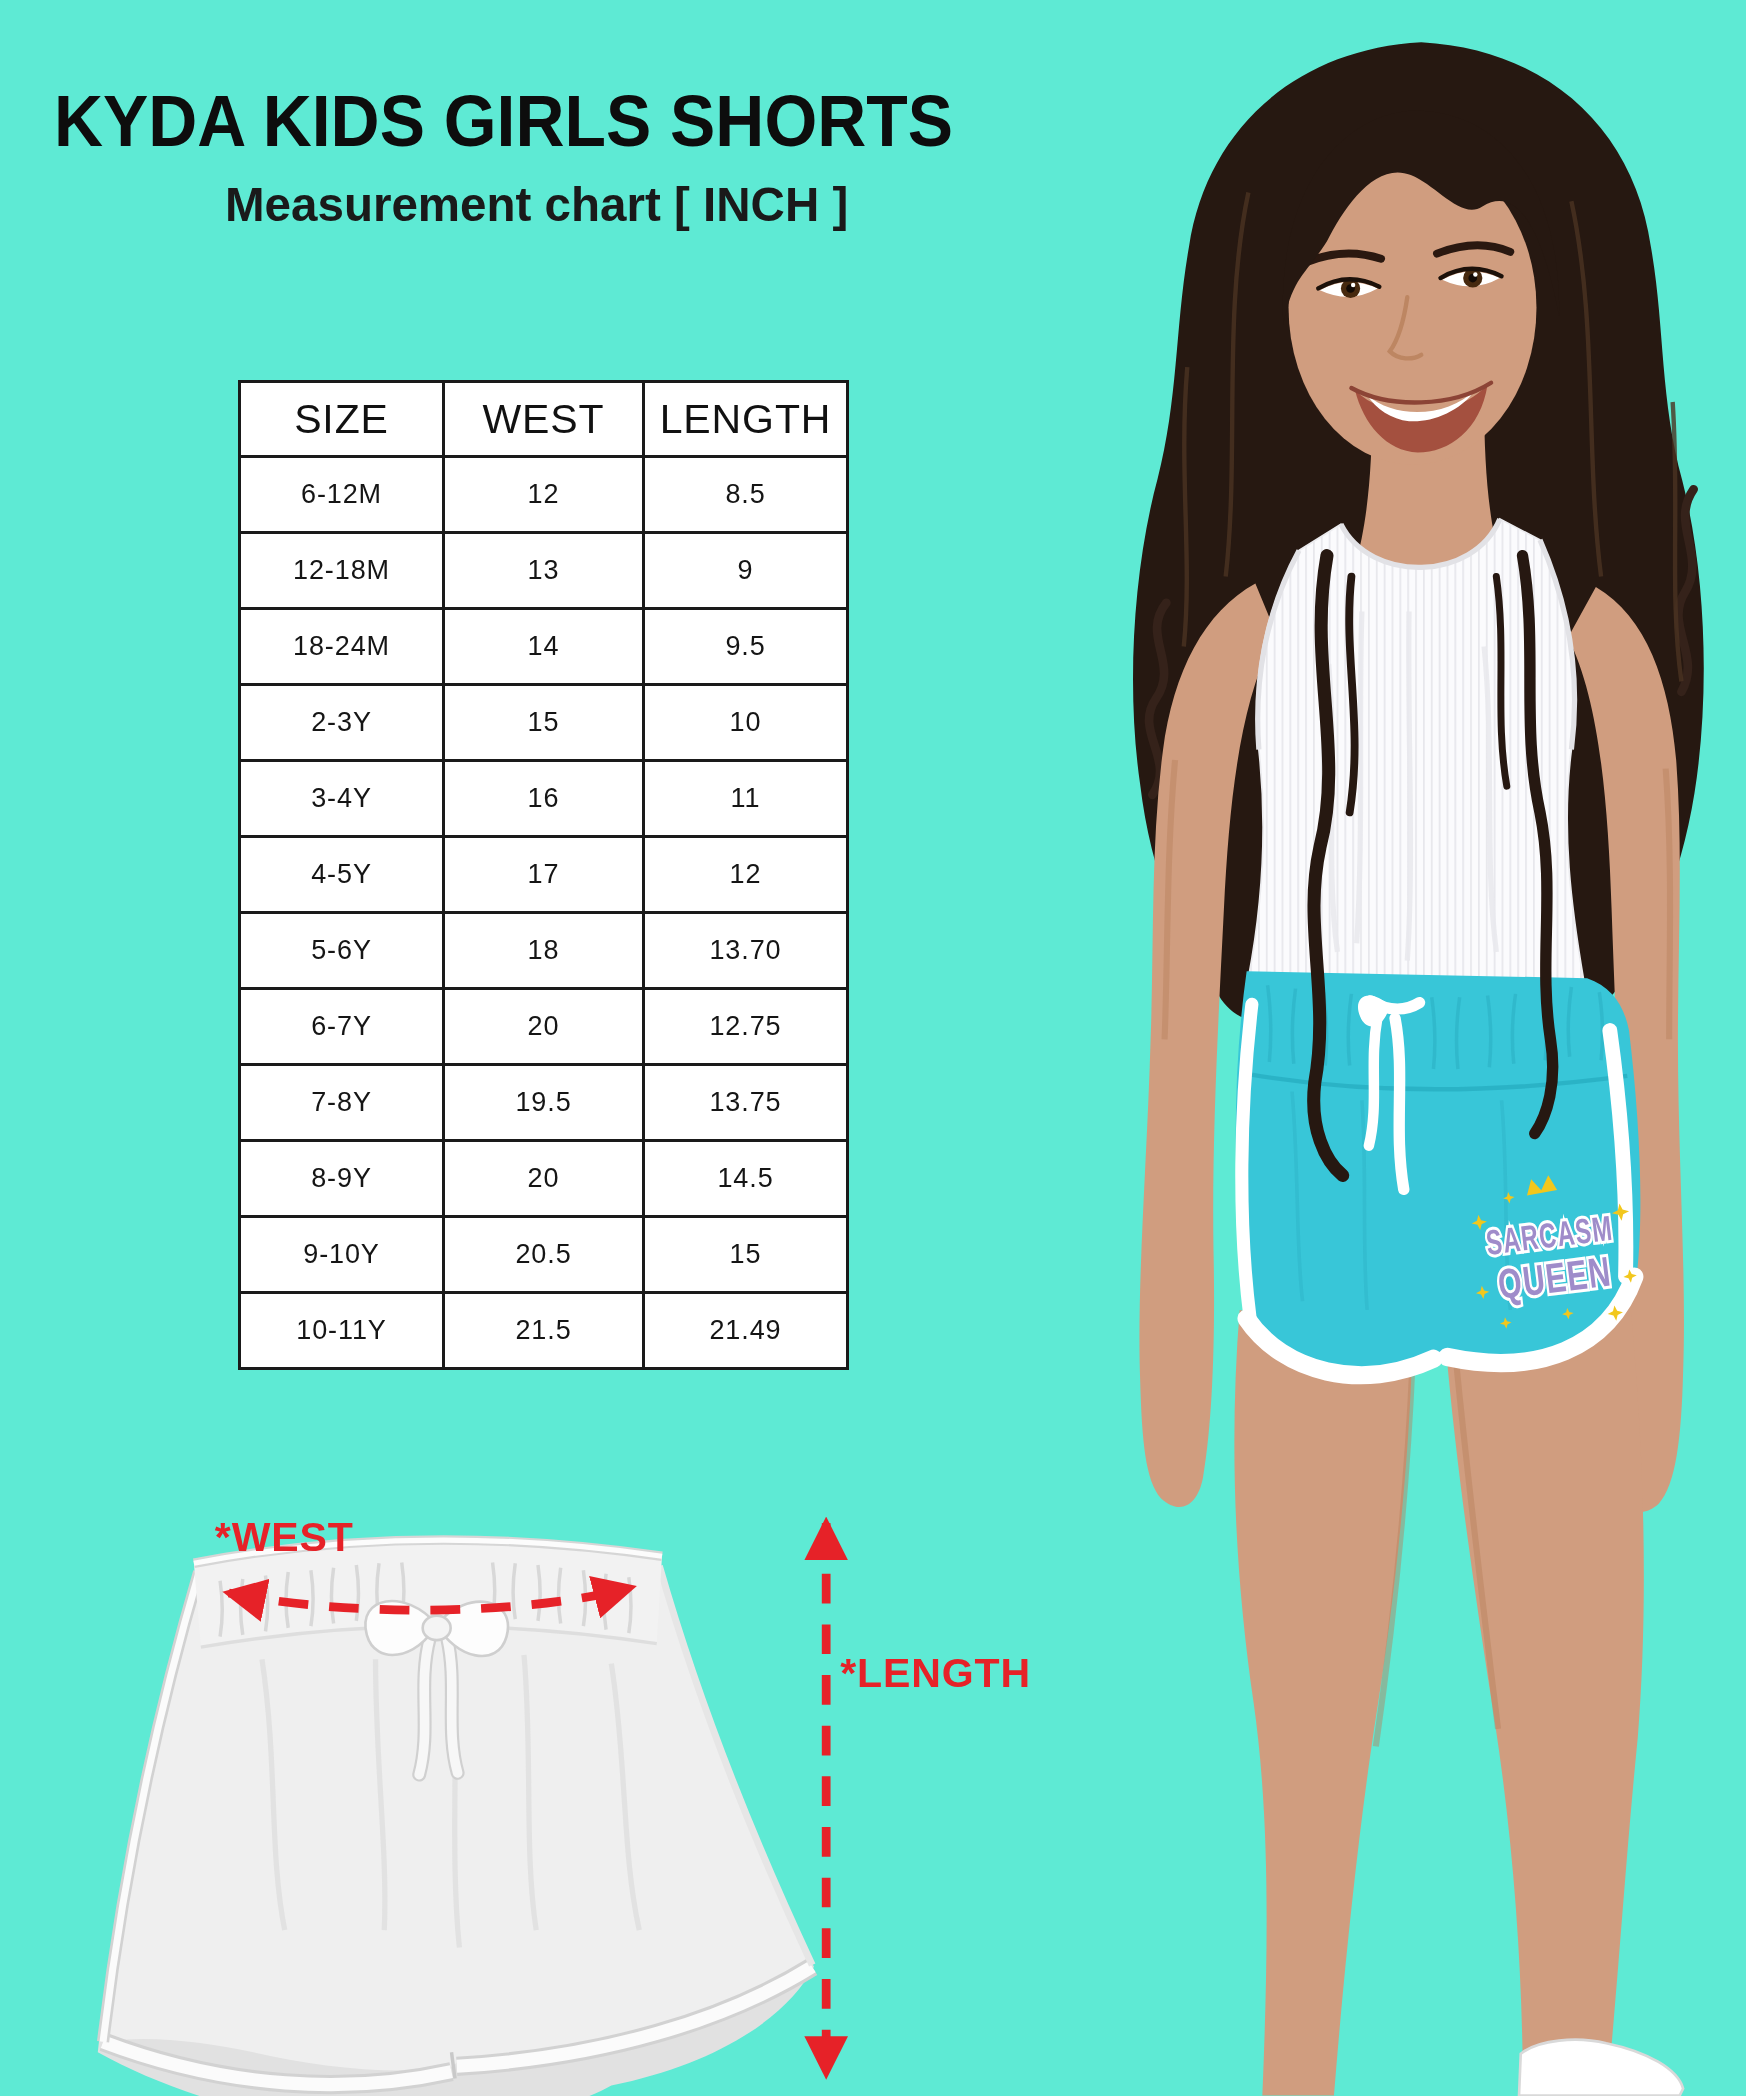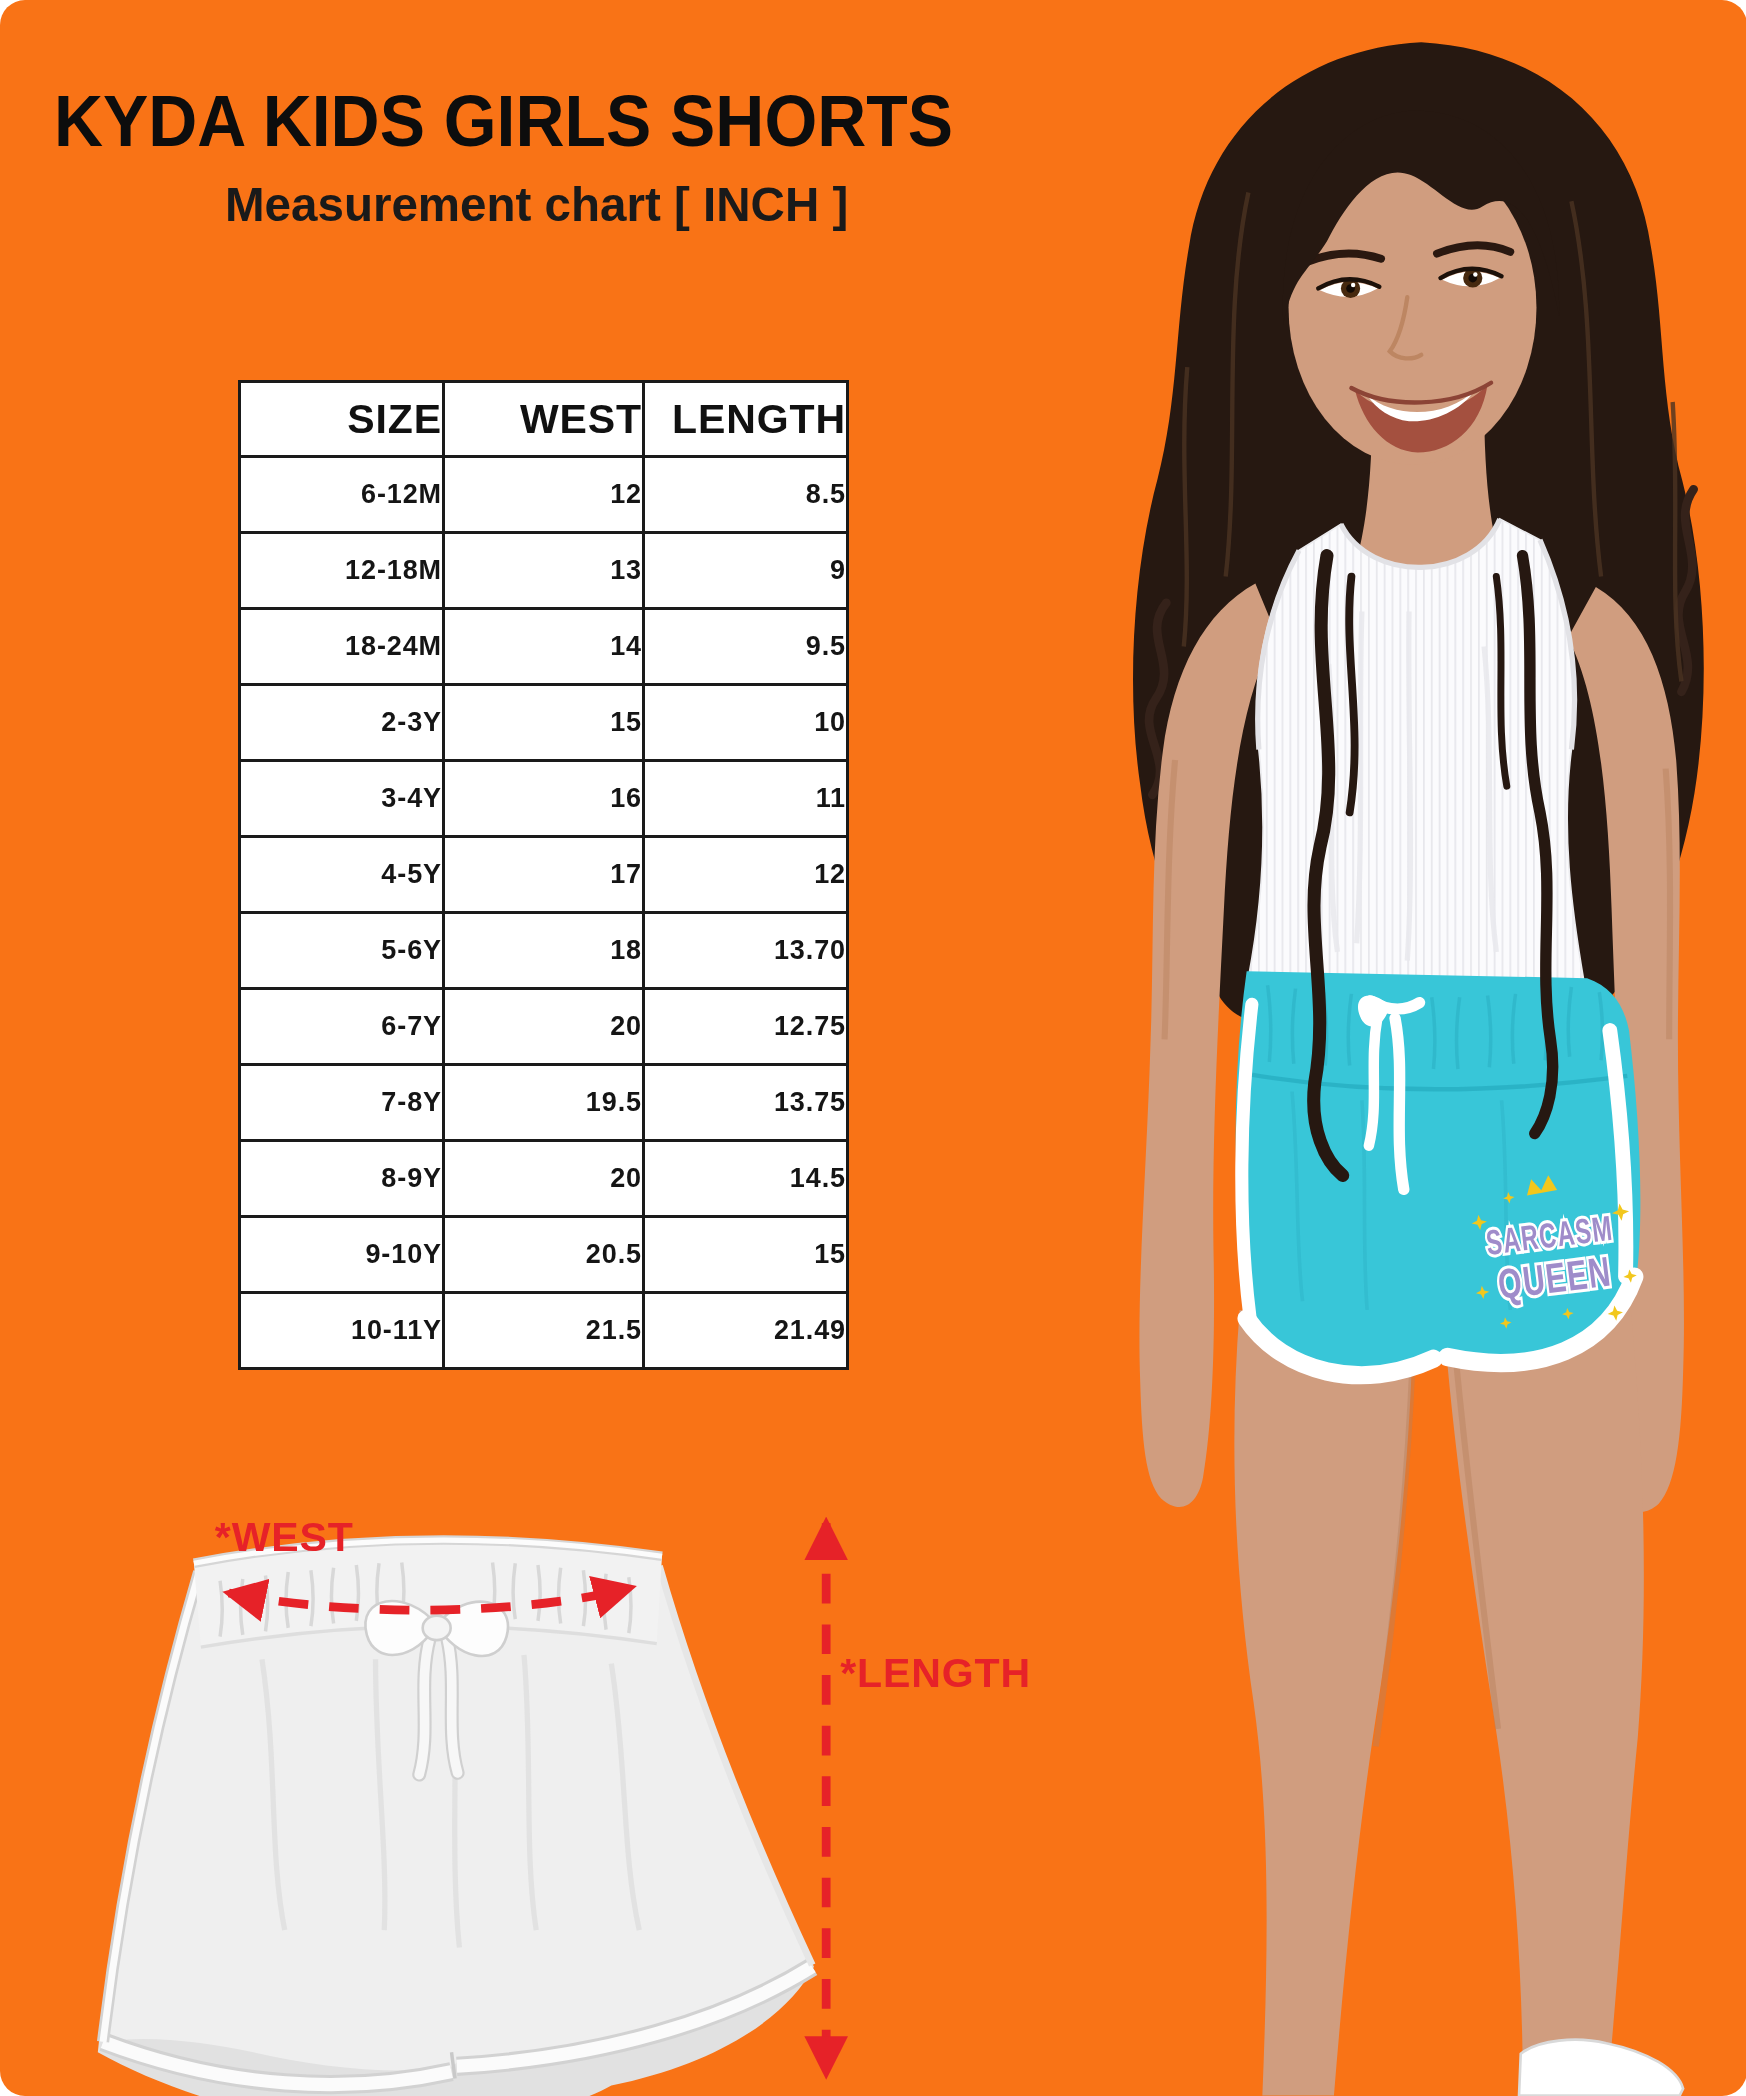--- a/index.html
+++ b/index.html
@@ -1,27 +1,27 @@
 <!DOCTYPE html>
 <html style="font-size:14px"><head>
 <meta charset="utf-8">
 <style>
   html,body{margin:0;padding:0;background:#ffffff;}
-  .page{position:relative;width:1747px;height:2096px;background:#f97316;overflow:hidden;
-        font-family:"Liberation Sans", sans-serif;color:#131313;border-radius:25px;}
+  .page{position:relative;width:1747px;height:2096px;background:#5eead4;overflow:hidden;
+        font-family:"Liberation Sans", sans-serif;color:#131313;}
   
   .title{position:absolute;left:54px;top:79px;margin:0;font-size:73px;font-weight:bold;
          letter-spacing:0px;color:#0d0d0d;white-space:nowrap;transform:scaleX(.93);transform-origin:left top;}
   .subtitle{position:absolute;left:225px;top:176px;font-size:49px;font-weight:bold;color:#1a1a1a;
             white-space:nowrap;transform:scaleX(.97);transform-origin:left top;}
   
   table.size-table{position:absolute;left:238px;top:380px;width:609px;border-collapse:collapse;
                    table-layout:fixed;background:#fff;}
-  .size-table th,.size-table td{border:3.5px solid #1a1a1a;text-align:right;vertical-align:middle;
-                   font-weight:bold;padding:0;letter-spacing:0.9px;}
+  .size-table th,.size-table td{border:3.5px solid #1a1a1a;text-align:center;vertical-align:middle;
+                   font-weight:normal;padding:0;letter-spacing:0.9px;}
   .size-table th{height:72px;font-size:41px;color:#111;}
   .size-table td{height:73px;font-size:27px;color:#151515;}
   
   svg.model{position:absolute;left:873px;top:0;width:873px;height:2096px;}
   svg.diagram{position:absolute;left:0;top:1441px;width:1048px;height:655px;}
   .red-label{font-family:"Liberation Sans",sans-serif;font-weight:bold;font-size:47px;letter-spacing:1px;}
   .graphic-word{font-family:"Liberation Sans",sans-serif;font-weight:bold;}
 </style>
 </head>
 <body>

